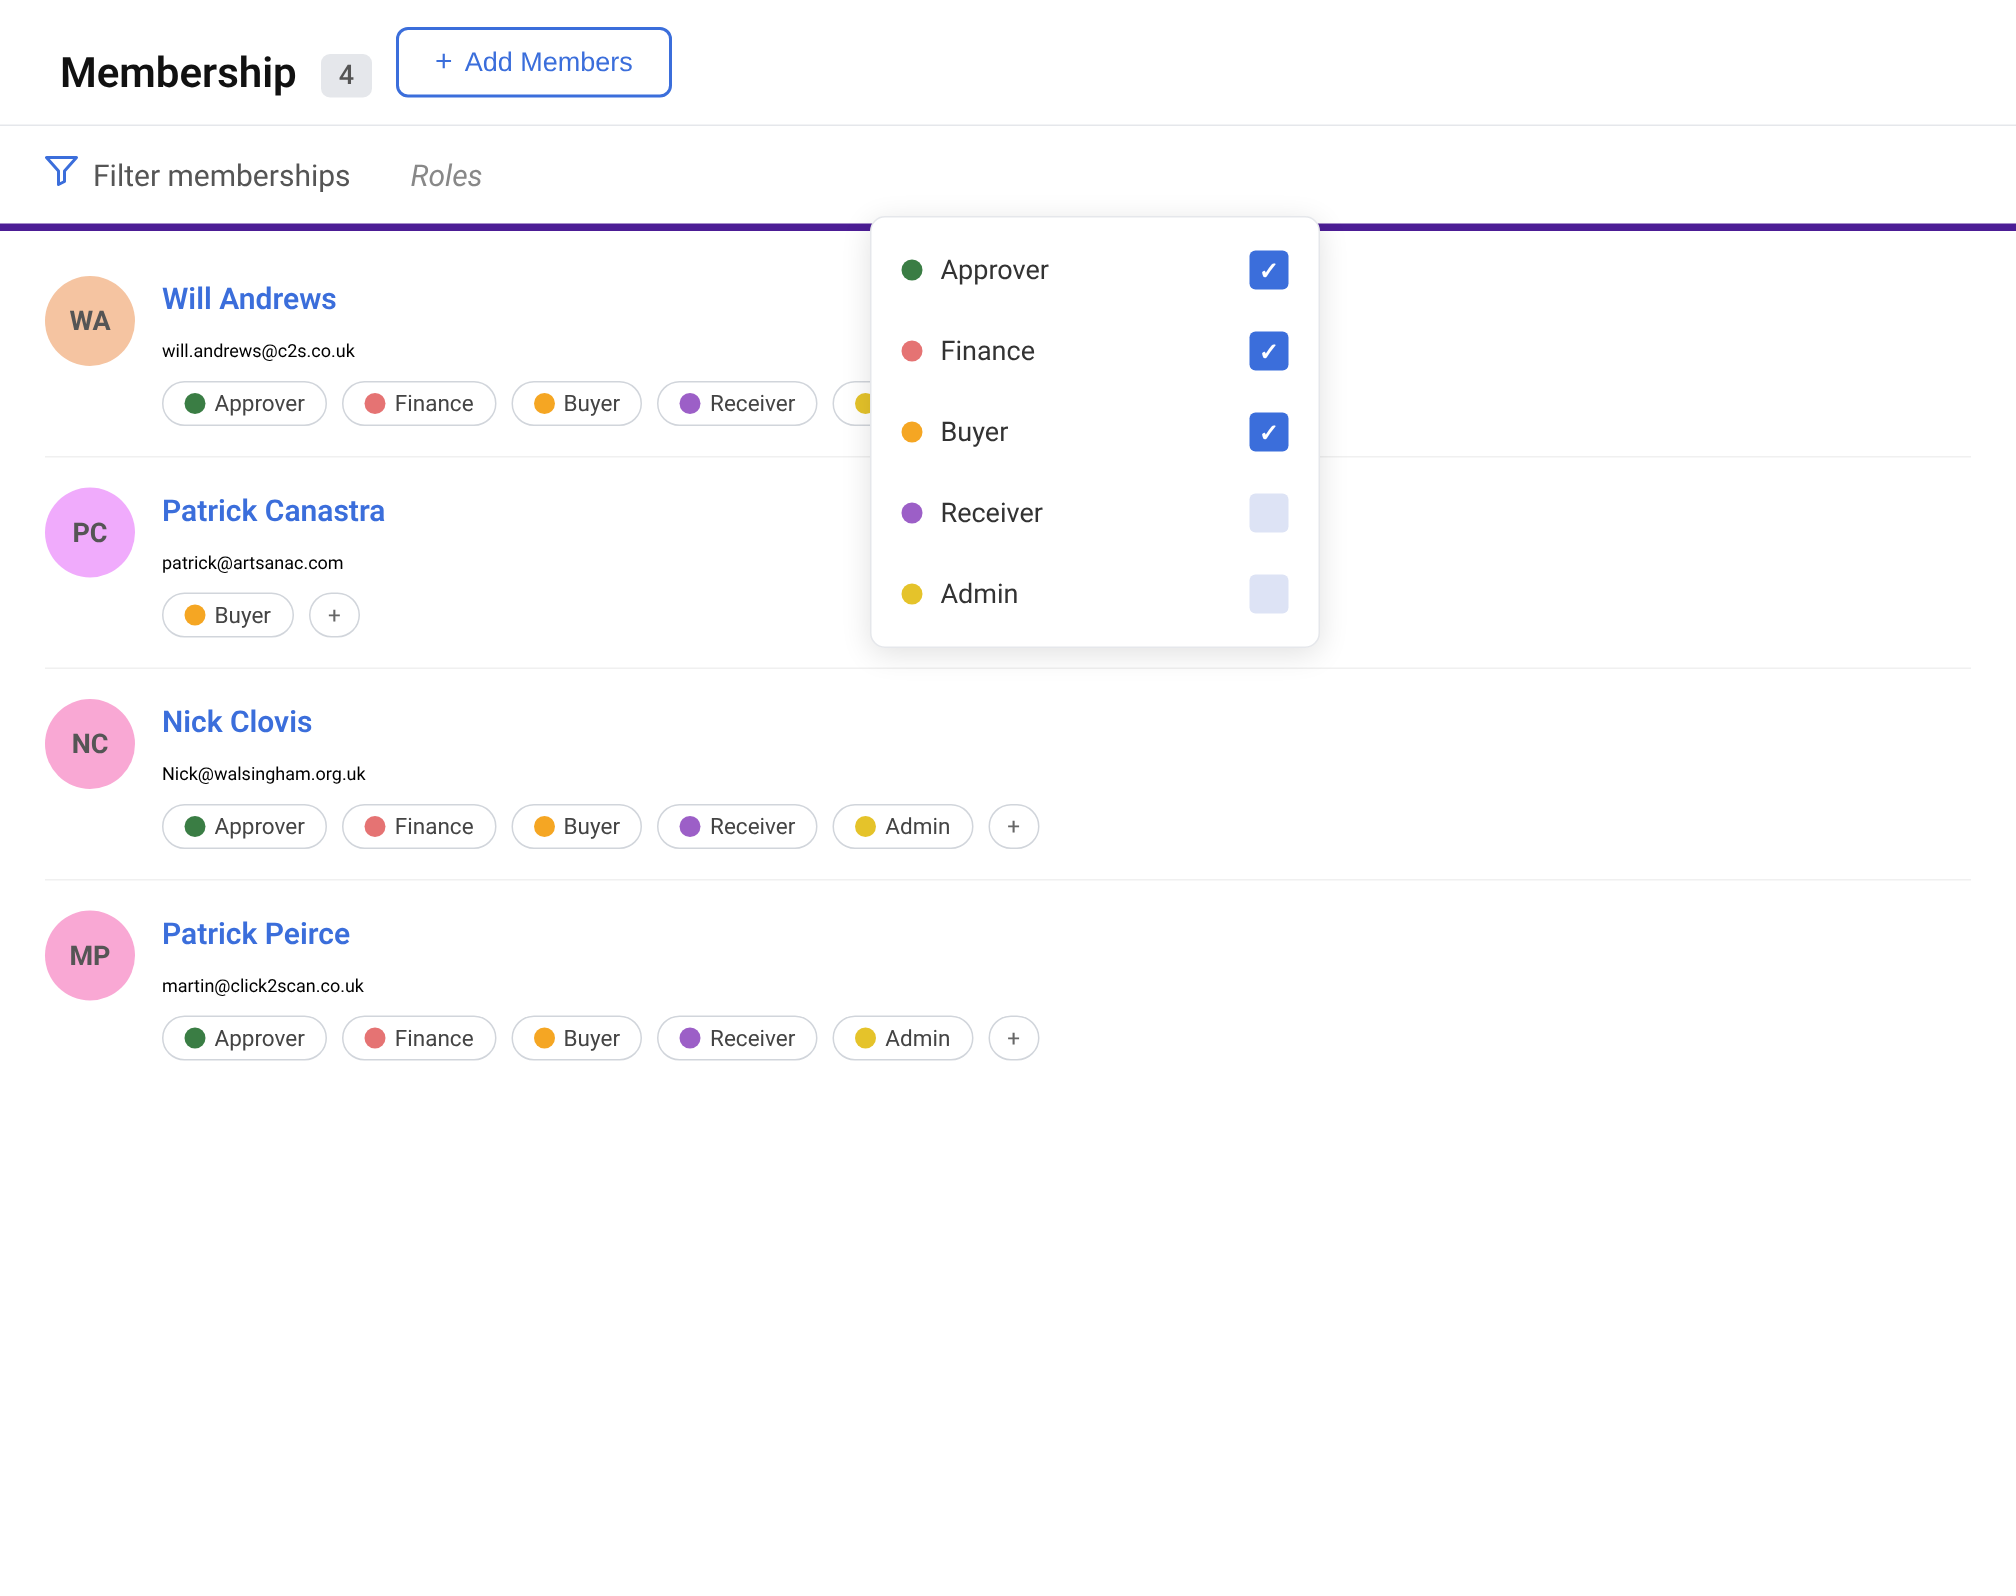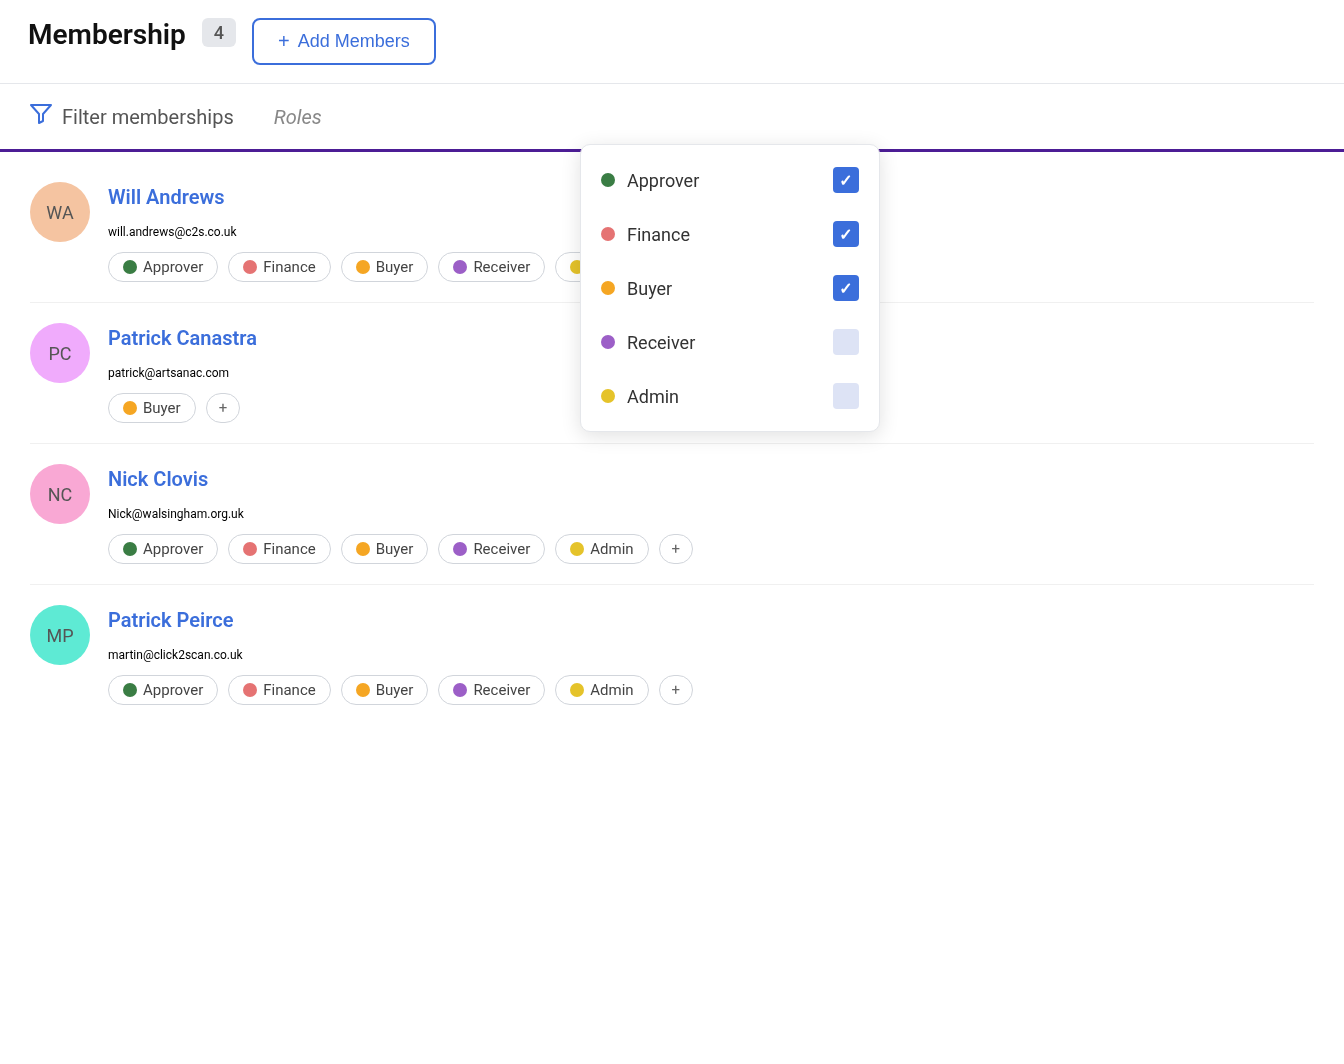--- a/index.html
+++ b/index.html
@@ -7,22 +7,22 @@
       font-family: -apple-system, BlinkMacSystemFont, 'Segoe UI', Roboto, sans-serif;
       background: #fff;
       color: #333;
       width: 1344px;
       min-height: 1064px;
     }
 
     
     .header {
       display: flex;
-      align-items: flex-start;
-      padding: 18px 28px;
+      align-items: flex-end;
+      padding: 18px 40px;
       border-bottom: 1px solid #e5e7eb;
       gap: 16px;
     }
     .header-title {
       font-size: 28px;
       font-weight: 600;
       color: #111;
     }
     .member-count-badge {
       background: #e5e7eb;
@@ -45,21 +45,21 @@
       cursor: pointer;
       font-weight: 500;
     }
 
     
     .filter-bar {
       display: flex;
       align-items: center;
       padding: 20px 30px;
       gap: 40px;
-      border-bottom: 3px solid #4c1d95;
+      border-bottom: 5px solid #4c1d95;
       position: relative;
     }
     .filter-label {
       display: flex;
       align-items: center;
       gap: 10px;
       font-size: 20px;
       color: #555;
       cursor: pointer;
     }
@@ -141,21 +141,21 @@
       margin-bottom: 10px;
     }
     .avatar {
       width: 60px;
       height: 60px;
       border-radius: 50%;
       display: flex;
       align-items: center;
       justify-content: center;
       font-size: 18px;
-      font-weight: 400;
+      font-weight: 700;
       color: #555;
       flex-shrink: 0;
     }
     .member-info { display: flex; flex-direction: column; gap: 16px; }
     .member-name {
       font-size: 20px;
       font-weight: 600;
       color: #3b6edb;
       cursor: pointer;
     }
@@ -348,21 +348,21 @@
       <div class="tag">
         <span class="dot" style="background:#e5c32a;"></span>
         <span>Admin</span>
       </div>
 
         <div class="tag-plus">+</div>
       </div>
     </div>
     <div class="member-card">
       <div class="member-header">
-        <div class="avatar" style="background:#5eead4;">
+        <div class="avatar" style="background:#f9a8d4;">
           <span>MP</span>
         </div>
         <div class="member-info">
           <span class="member-name">Patrick Peirce</span>
           <span class="member-email">martin@click2scan.co.uk</span>
         </div>
       </div>
       <div class="tags-row">
 
       <div class="tag">

